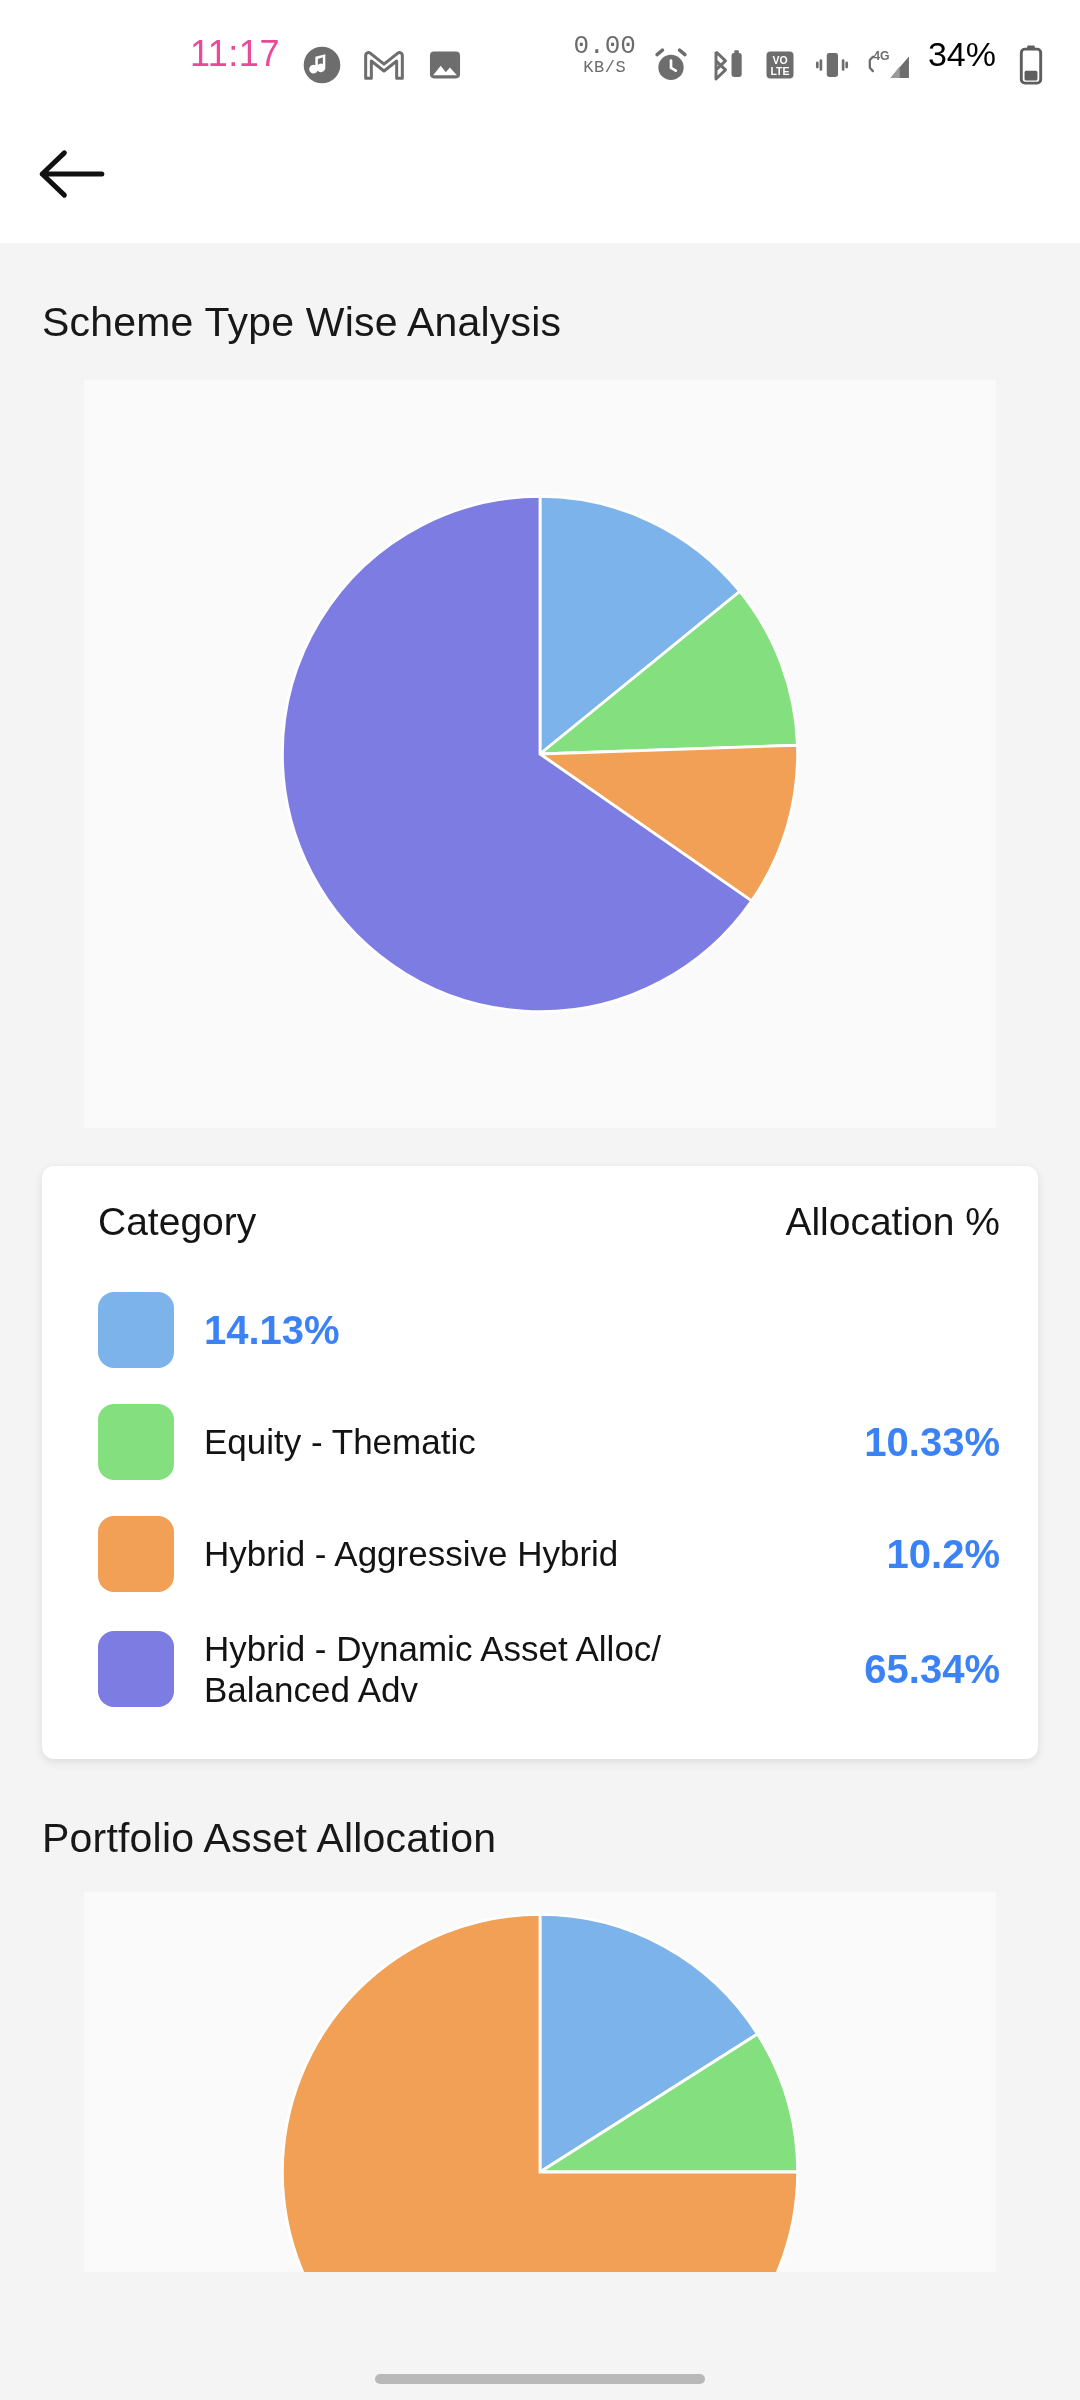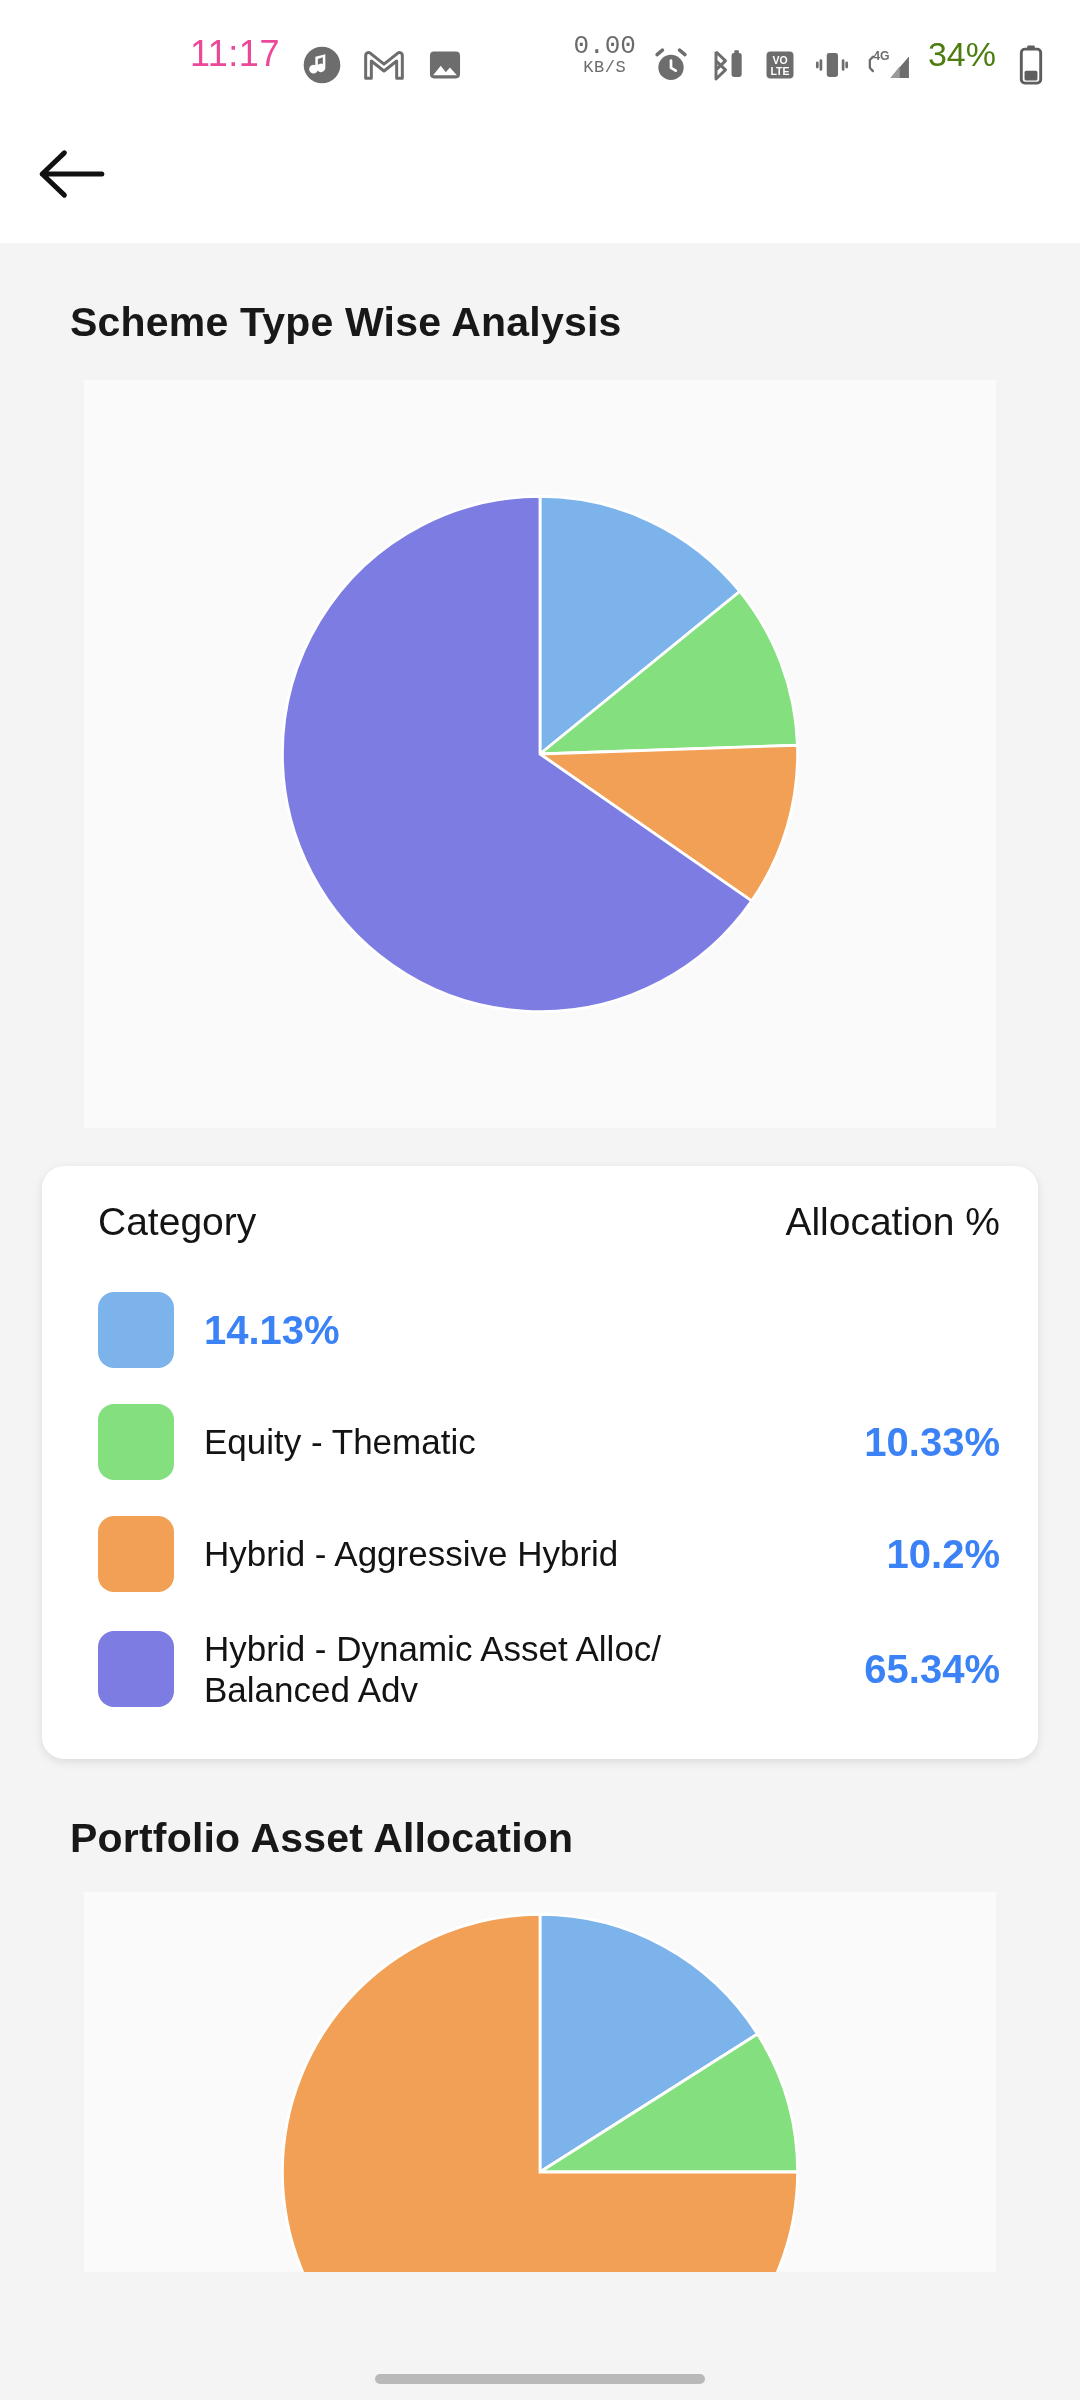--- a/index.html
+++ b/index.html
@@ -26,21 +26,21 @@
   }
   .sb-right { display: flex; align-items: center; gap: 16px; }
   .sb-time {
     font-size: 36px; color: #ec4899; font-weight: 400;
     letter-spacing: .5px;
   }
   .sb-ic { display: inline-flex; align-items: flex-start; justify-content: center; margin-top: 22px; }
   .sb-net { display: flex; flex-direction: column; align-items: center; line-height: 1; font-family: Liberation Mono, monospace; }
   .sb-net .n1 { font-size: 26px; color: #6b6b6b; }
   .sb-net .n2 { font-size: 17px; color: #6b6b6b; letter-spacing: .5px; }
-  .sb-batt-text { font-size: 34px; color: #4d7c0f; margin-right: 4px; }
+  .sb-batt-text { font-size: 34px; color: #000000; margin-right: 4px; }
 
   
   .appbar {
     height: 135px;
     background: #ffffff;
     display: flex;
     align-items: center;
     padding: 0 36px;
     gap: 42px;
   }
@@ -56,25 +56,24 @@
   .content {
     height: calc(2400px - 108px - 135px);
     background: #f4f4f4;
     padding: 0 0 0 0;
     position: relative;
     overflow: hidden;
   }
 
   .section-title {
     font-size: 41px;
-    font-weight: 700;
+    font-weight: 400;
     color: #181818;
     padding: 56px 0 0 42px;
     letter-spacing: .2px;
-    margin-left: 28px;
   }
 
   .chart-box {
     margin: 34px auto 0 auto;
     width: 912px;
     height: 748px;
     background: #fafafa;
     display: flex;
     align-items: center;
     justify-content: center;
@@ -83,21 +82,21 @@
     height: 380px;
     margin-top: 30px;
     align-items: flex-start;
     overflow: hidden;
   }
 
   
   .card {
     margin: 38px 42px 0 42px;
     background: #ffffff;
-    border-radius: 22px;
+    border-radius: 12px;
     box-shadow: 0 3px 10px rgba(0,0,0,0.10);
     padding: 34px 34px 30px 34px;
   }
   .card-head {
     display: flex;
     justify-content: space-between;
     align-items: center;
     padding: 0 4px 0 22px;
     margin-bottom: 30px;
   }

